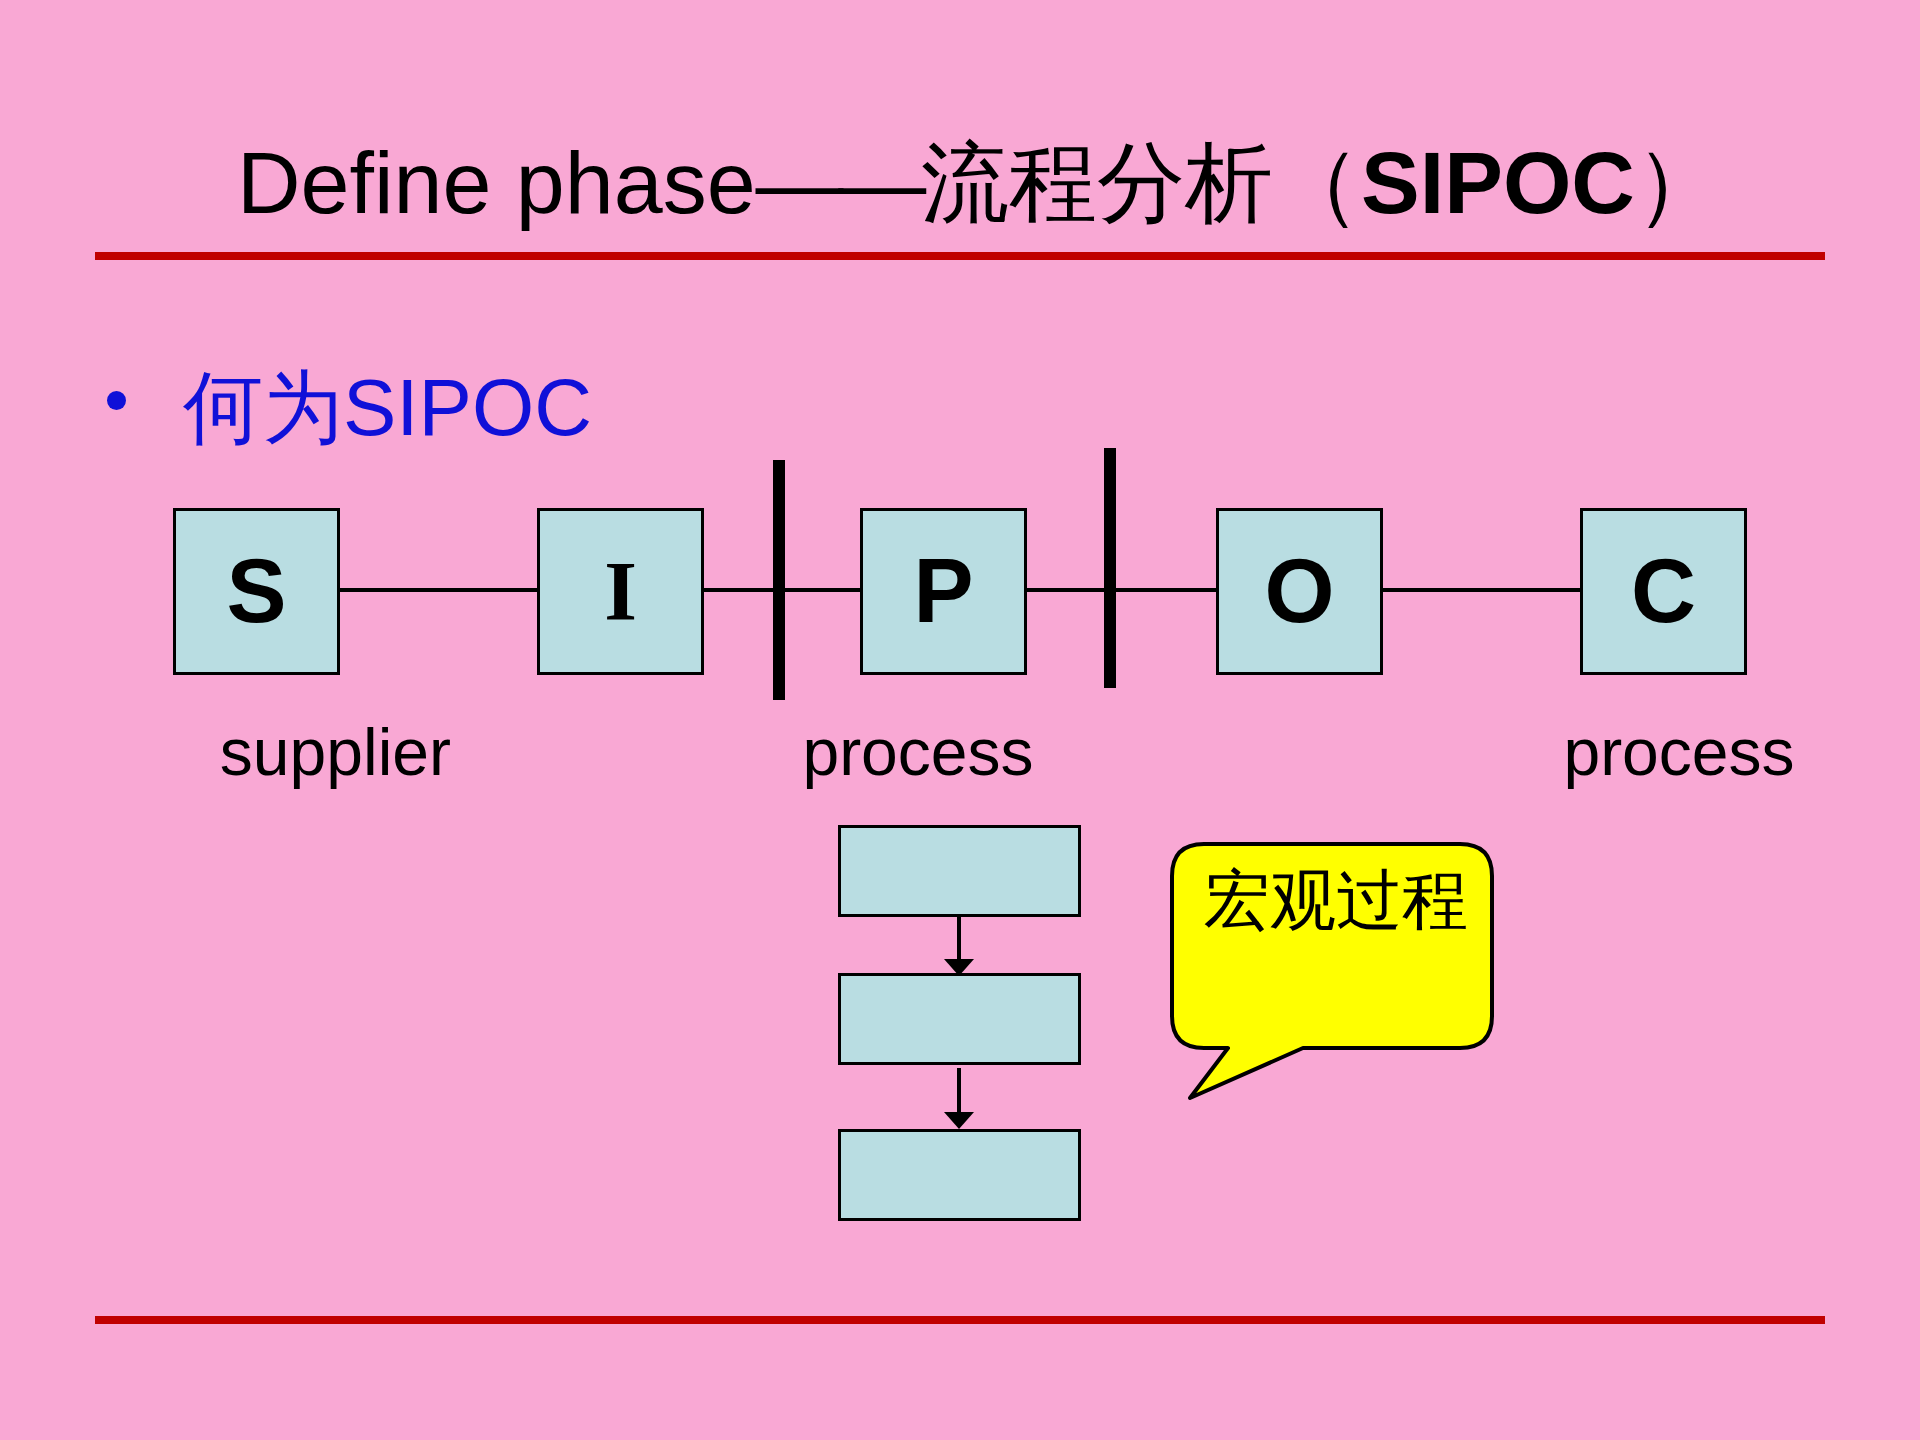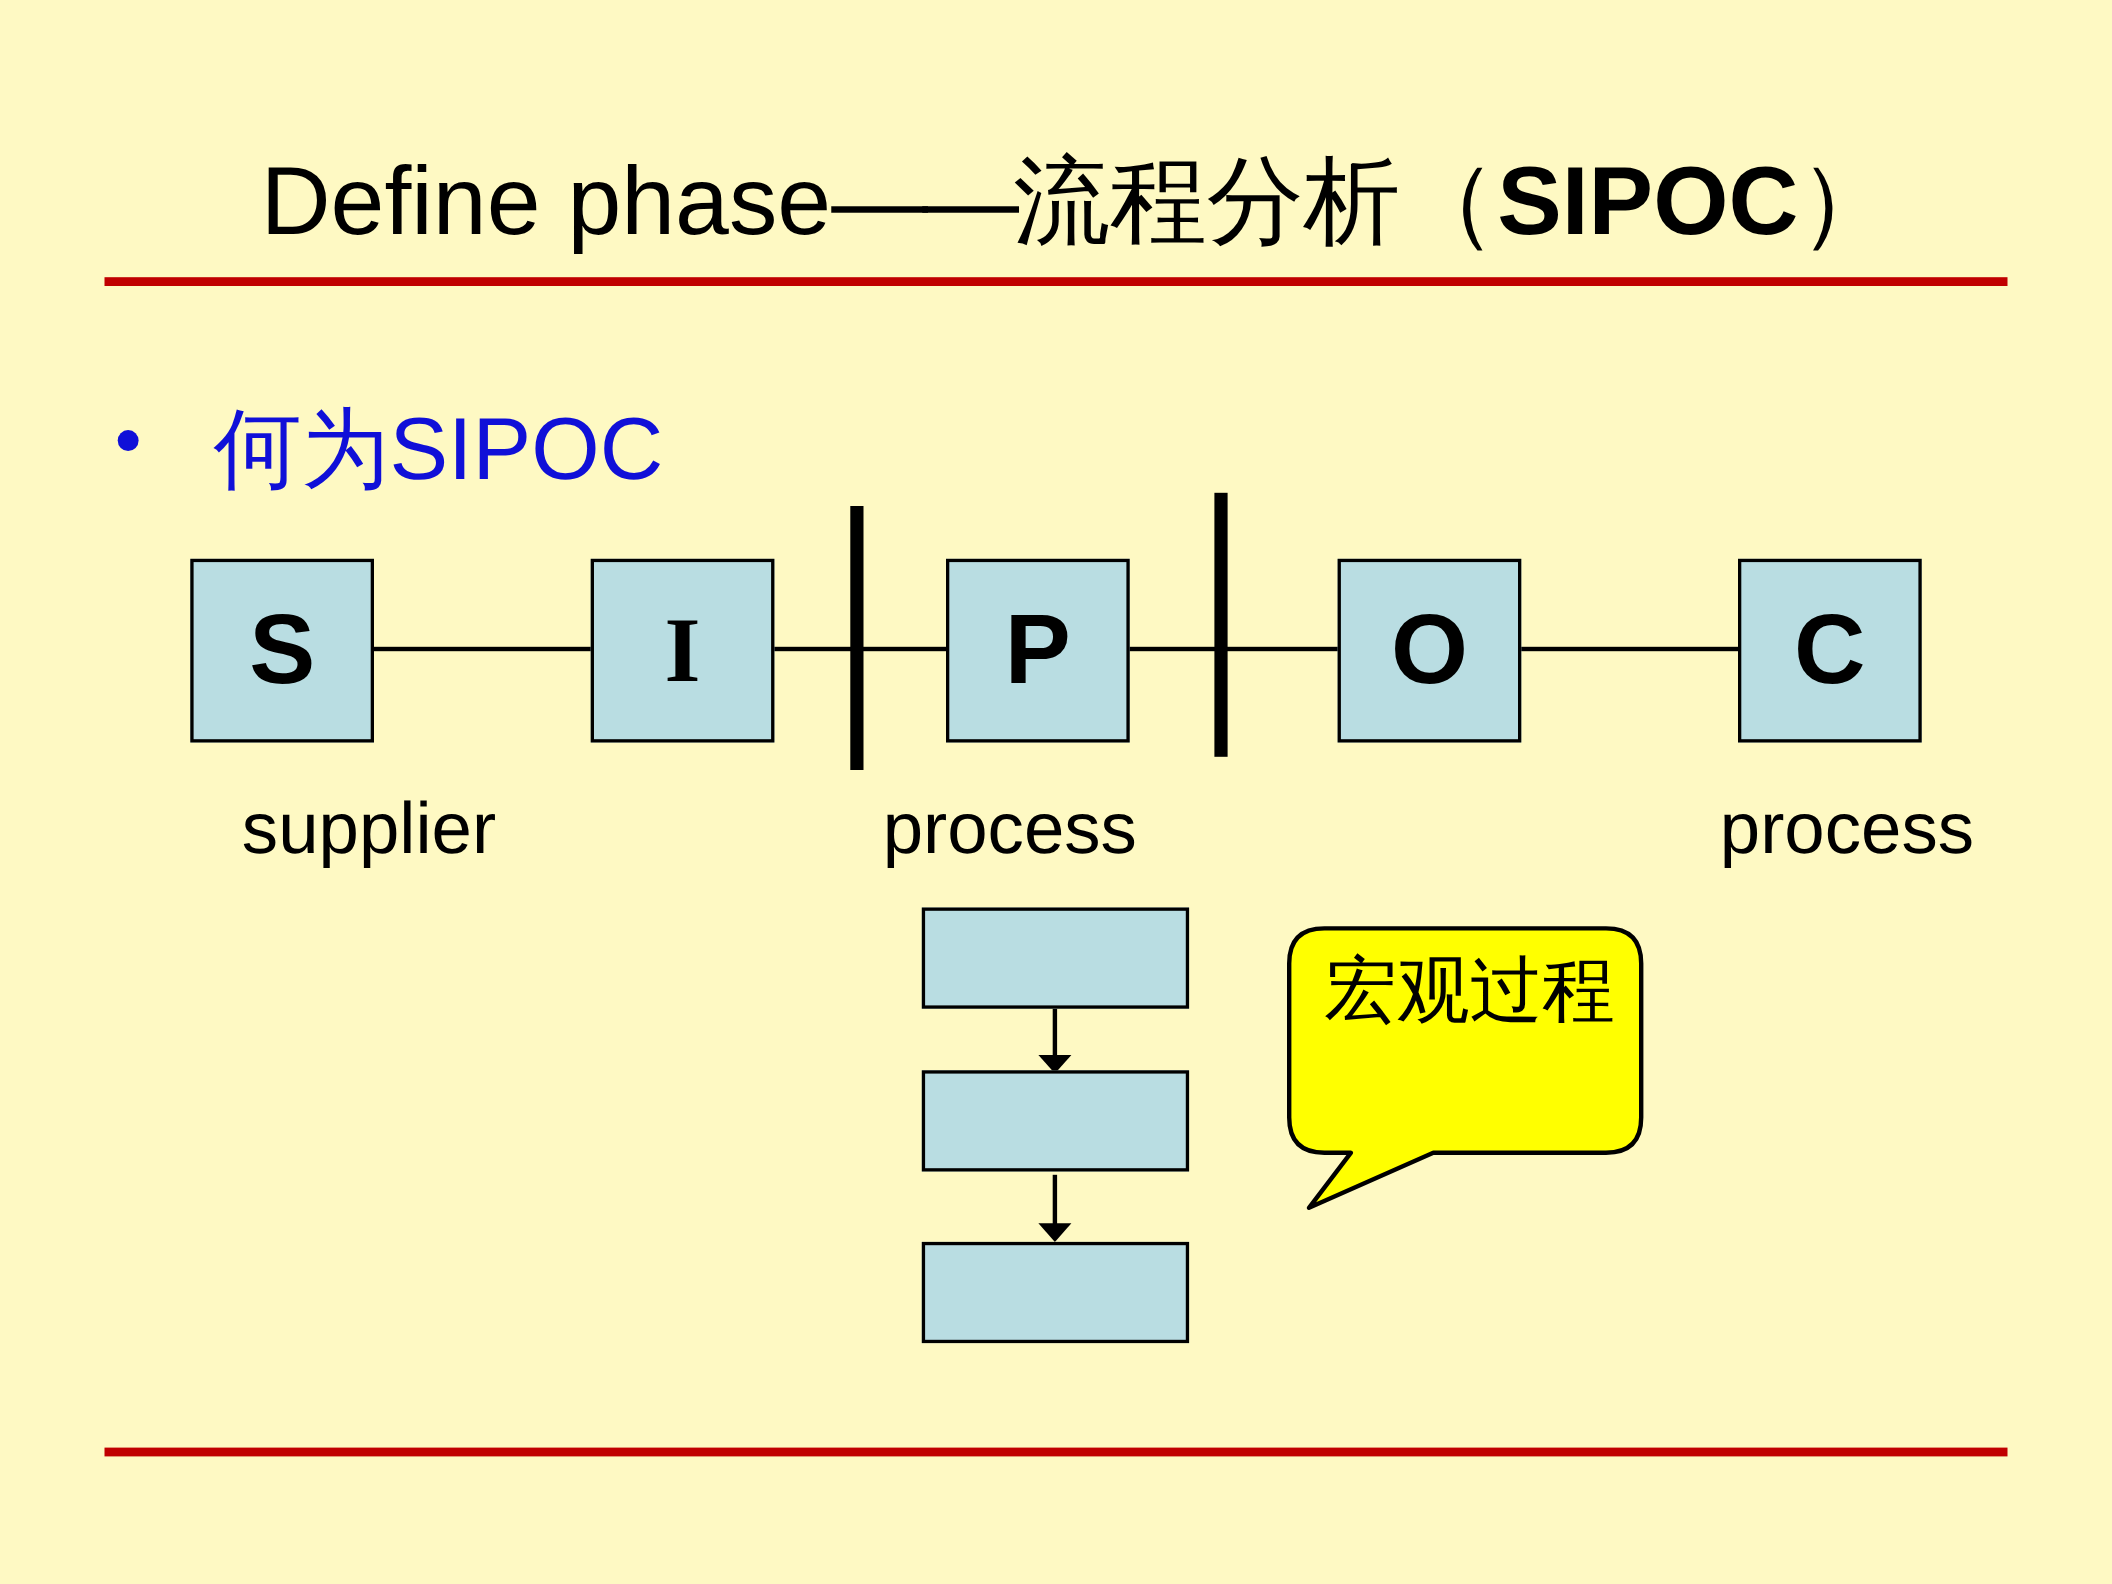--- a/index.html
+++ b/index.html
@@ -1,19 +1,19 @@
 <!DOCTYPE html>
 <html style="--accent-red: #c00000; --box-fill: #b9dde2; --bullet-blue: #1010d8; --callout-yellow: #ffff00;"><head>
 <meta charset="utf-8">
 <style>
   html,body{margin:0;padding:0;background:#ffffff;}
   .slide{
     position:relative;
     width:1920px;height:1440px;
-    background:#fef9c3;
+    background:#f9a8d4;
     overflow:hidden;
     font-family:"Liberation Sans", sans-serif;
     color:#000;
   }
   
   .page-title{
     position:absolute;left:237px;top:133px;
     font-size:88px;line-height:100px;white-space:nowrap;
     color:#000;
   }
@@ -28,21 +28,21 @@
   
   .bullet-dot{
     position:absolute;left:107px;top:391px;width:19px;height:19px;
     border-radius:50%;background:var(--bullet-blue,#1010d8);
   }
   .bullet-text{
     position:absolute;left:183px;top:364px;
     font-size:80px;line-height:88px;white-space:nowrap;
     color:var(--bullet-blue,#1010d8);
   }
-  .b-cn{font-family:Liberation Mono, monospace;margin-left:11px;}
+  .b-cn{font-family:Liberation Mono, monospace;}
   .b-latin{font-family:"Liberation Sans",sans-serif;}
   
   .connector{
     position:absolute;left:340px;top:588px;width:1245px;height:4px;
     background:#000;z-index:1;
   }
   .sbox{
     position:absolute;top:508px;width:167px;height:167px;
     background:var(--box-fill,#b9dde2);
     border:3px solid #000;box-sizing:border-box;

